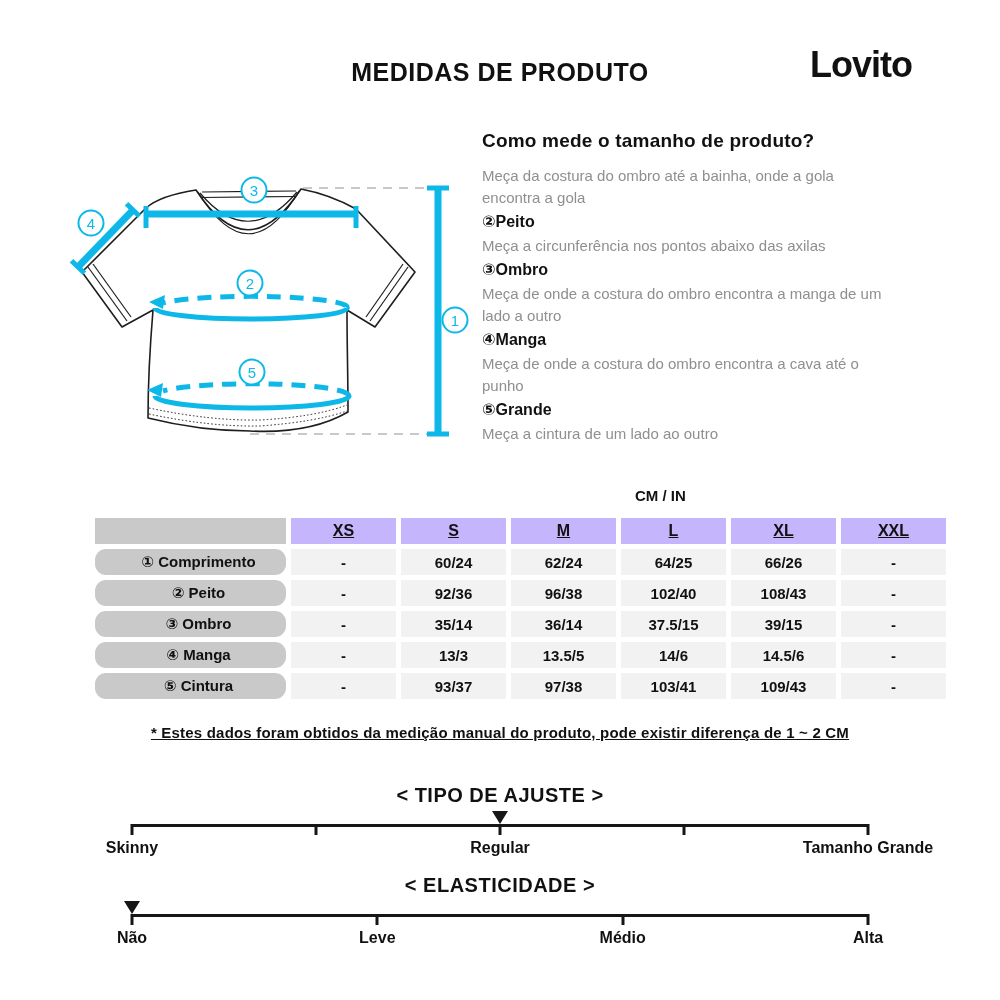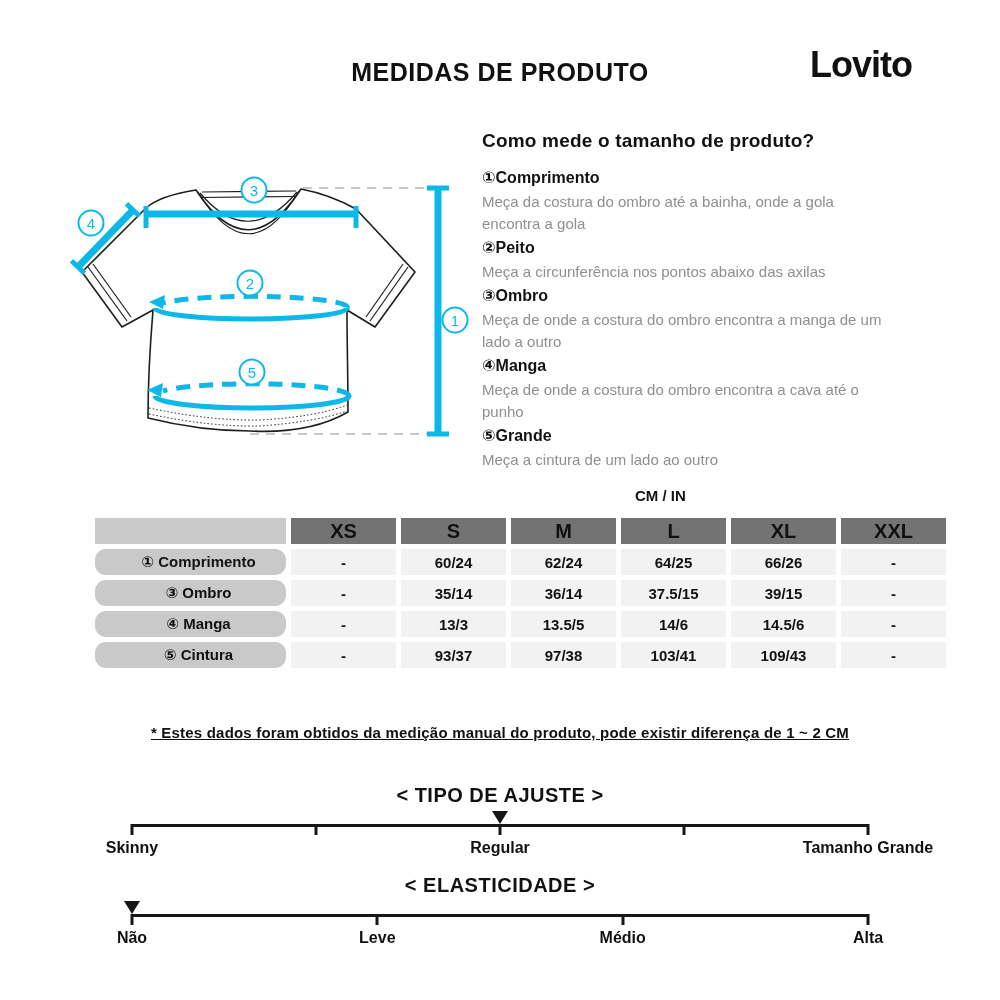--- a/index.html
+++ b/index.html
@@ -15,21 +15,21 @@
   .guide{left:482px;top:130px;width:402px;}
   .guide h2{margin:0 0 13px 0;font-size:19px;font-weight:800;letter-spacing:.2px;}
   .g-label{font-size:16px;font-weight:700;line-height:26px;color:#111;}
   .g-desc{font-size:15px;line-height:22px;color:#8f8f8f;}
 
   .units{left:635px;top:487px;width:300px;text-align:left;font-size:15px;font-weight:700;}
 
   
   table.size{position:absolute;left:90px;top:513px;border-collapse:separate;border-spacing:5px;}
   table.size th,table.size td{height:26px;font-size:15px;font-weight:700;text-align:center;padding:0;}
-  table.size th.hdr{background:#737373;width:105px;font-size:20px;}
+  table.size th.hdr{background:#c4b5fd;width:105px;font-size:16px;text-decoration:underline;}
   table.size th.corner{background:#c9c9c9;width:175px;}
   table.size th.rowlabel{background:#c9c9c9;width:175px;text-align:center;padding-left:16px;font-size:15px;border-radius:11px;}
   table.size td{background:#f2f2f2;width:105px;}
 
   .footnote{left:0;top:724px;width:1000px;text-align:center;font-size:15px;font-weight:700;letter-spacing:.2px;text-decoration:underline;}
 
   .scale-title{width:1000px;left:0;text-align:center;font-size:20px;font-weight:800;letter-spacing:.5px;}
   .scale{left:132px;width:736px;height:0;}
   .scale-line{position:absolute;left:-1px;right:-1px;top:0;height:3px;background:#161616;}
   .tick{position:absolute;top:0;width:3px;height:11px;background:#161616;transform:translateX(-50%);}
@@ -115,21 +115,20 @@
       </g>
     <g>
         <circle cx="405" cy="170" r="12.5" fill="#fff" stroke="#0db8e8" stroke-width="2"></circle>
       <text x="405" y="175.5" text-anchor="middle" fill="#0db8e8">1</text>
       </g>
   </g>
 </svg>
 
 <div class="abs guide">
   <h2>Como mede o tamanho de produto?</h2>
-  <div class="g-label"><span>①</span><span>Comprimento</span></div>
   <div class="g-desc">Meça da costura do ombro até a bainha, onde a gola encontra a gola</div>
   <div class="g-label"><span>②</span><span>Peito</span></div>
   <div class="g-desc">Meça a circunferência nos pontos abaixo das axilas</div>
   <div class="g-label"><span>③</span><span>Ombro</span></div>
   <div class="g-desc">Meça de onde a costura do ombro encontra a manga de um lado a outro</div>
   <div class="g-label"><span>④</span><span>Manga</span></div>
   <div class="g-desc">Meça de onde a costura do ombro encontra a cava até o punho</div>
   <div class="g-label"><span>⑤</span><span>Grande</span></div>
   <div class="g-desc">Meça a cintura de um lado ao outro</div>
 </div>
@@ -147,20 +146,29 @@
     <th class="hdr">XL</th>
     <th class="hdr">XXL</th>
   </tr>
   <tr>
     <th class="rowlabel">① Comprimento</th>
     <td>-</td>
     <td>60/24</td>
     <td>62/24</td>
     <td>64/25</td>
     <td>66/26</td>
+    <td>-</td>
+  </tr>
+  <tr>
+    <th class="rowlabel">② Peito</th>
+    <td>-</td>
+    <td>92/36</td>
+    <td>96/38</td>
+    <td>102/40</td>
+    <td>108/43</td>
     <td>-</td>
   </tr>
   <tr>
     <th class="rowlabel">③ Ombro</th>
     <td>-</td>
     <td>35/14</td>
     <td>36/14</td>
     <td>37.5/15</td>
     <td>39/15</td>
     <td>-</td>

